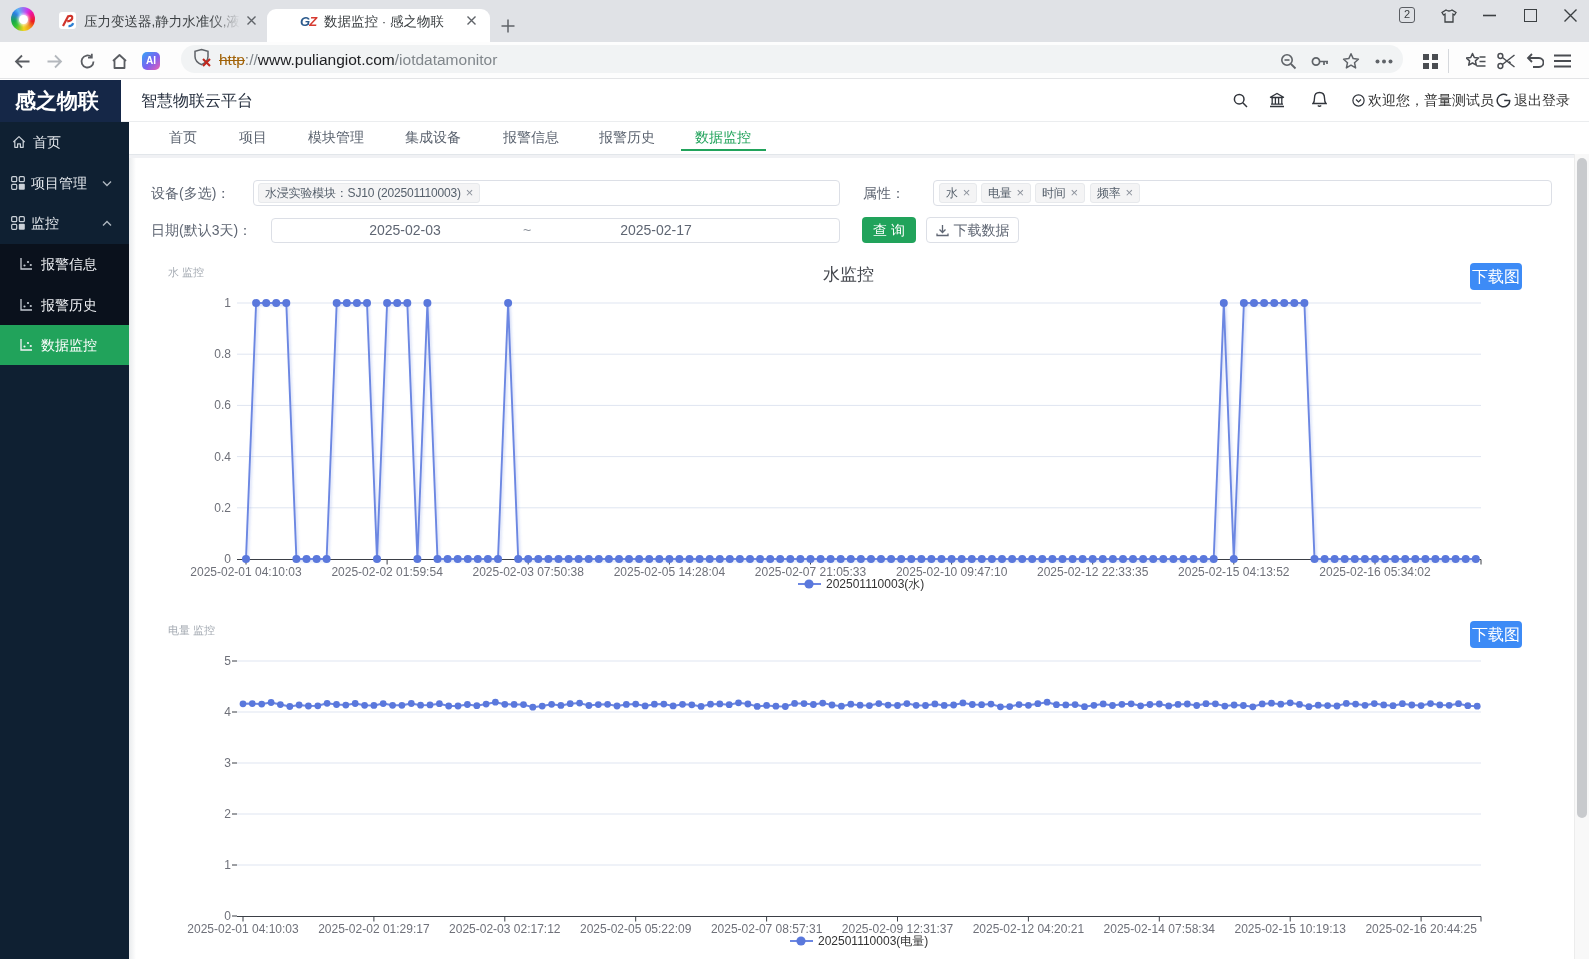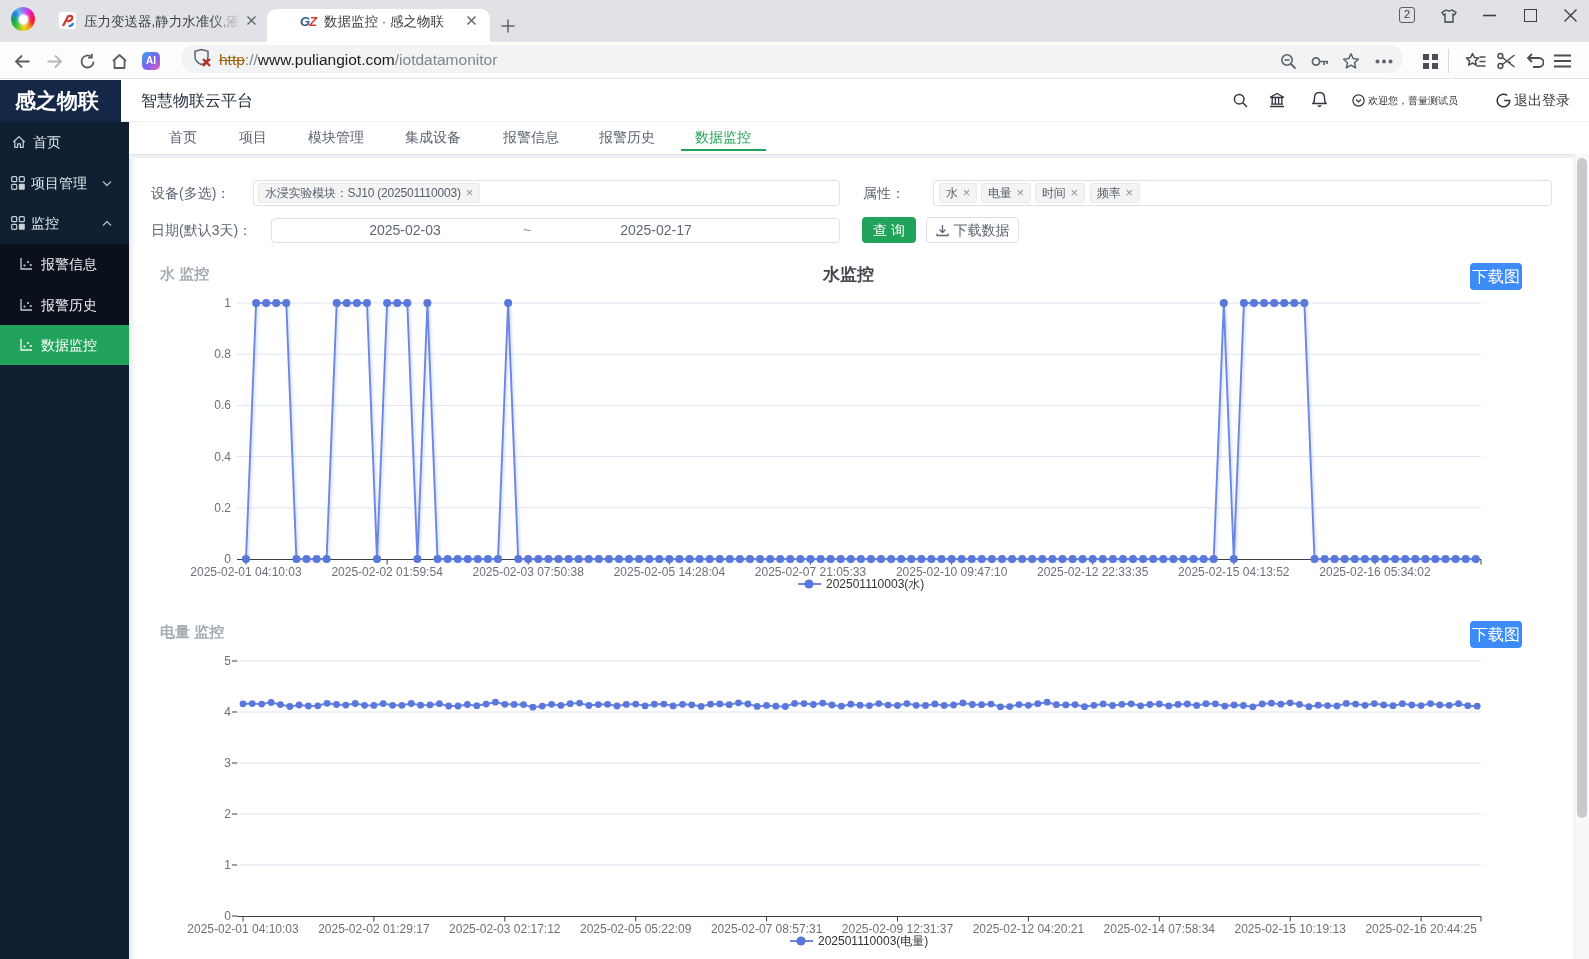--- a/index.html
+++ b/index.html
@@ -40,22 +40,22 @@
 #content{position:absolute;left:129px;top:158px;width:1445px;height:801px;background:#fff}
 #graystrip{position:absolute;left:129px;top:155px;width:1460px;height:3px;background:#f0f1f4}
 #lshadow{position:absolute;left:129px;top:158px;width:7px;height:801px;background:linear-gradient(to right,rgba(40,60,80,0.10),rgba(40,60,80,0))}
 .flabel{position:absolute;font-size:14px;color:#5f6673;height:20px;line-height:20px}
 .selbox{position:absolute;border:1px solid #dcdfe6;border-radius:4px;background:#fff}
 .tag{position:absolute;top:3px;height:20px;line-height:18px;background:#f4f4f5;border:1px solid #e7e9ec;border-radius:3px;font-size:12px;color:#56606c;padding:0 6px;letter-spacing:-0.2px;white-space:nowrap}
 .tag .x{display:inline-block;color:#8b919b;font-size:13px;margin-left:5px}
 .btn-green{position:absolute;left:862px;top:217px;width:54px;height:26px;background:#21a35b;border-radius:4px;color:#fff;font-size:14px;text-align:center;line-height:26px}
 .btn-white{position:absolute;left:926px;top:217px;width:93px;height:26px;background:#fff;border:1px solid #dcdfe6;border-radius:4px;color:#5f6673;font-size:14px;text-align:center;line-height:24px}
 .btn-blue{position:absolute;width:52px;height:27px;background:#3d8bf6;border-radius:4px;color:#fff;font-size:16px;text-align:center;line-height:27px}
-.gtitle{position:absolute;left:160px;font-size:15px;font-weight:bold;color:#a5abb3}
-.ctitle{position:absolute;left:137px;width:1423px;text-align:center;font-size:17px;font-weight:bold;color:#43464d}
+.gtitle{position:absolute;left:168px;font-size:11px;font-weight:normal;color:#a5abb3}
+.ctitle{position:absolute;left:137px;width:1423px;text-align:center;font-size:17px;font-weight:normal;color:#43464d}
 
 #sbar{position:absolute;left:1574px;top:154px;width:15px;height:805px;background:#f8f8f8;border-left:1px solid #ececec}
 #sthumb{position:absolute;left:1577px;top:158px;width:10px;height:660px;background:#c8cacd;border-radius:5px}
 svg{display:block}
 .ico{position:absolute}
 </style>
 </head>
 <body>
 <div id="stage">
 
@@ -166,21 +166,21 @@
       <path d="M1 5.5 L8 1.5 L15 5.5 M2 5.5 H14 M3.2 5.5 V12 M6.4 5.5 V12 M9.6 5.5 V12 M12.8 5.5 V12 M1 14.5 H15 M2 12.2 H14" fill="none" stroke="#31353c" stroke-width="1.3"></path>
     </svg>
 <svg class="ico" style="left:1312px;top:91px" width="15" height="17" viewBox="0 0 15 17">
       <path d="M7.5 1.5 Q12.5 1.5 12.5 7 Q12.5 11 14 12.5 H1 Q2.5 11 2.5 7 Q2.5 1.5 7.5 1.5 Z" fill="none" stroke="#31353c" stroke-width="1.4"></path>
       <path d="M5.8 14.5 Q7.5 16 9.2 14.5" fill="none" stroke="#31353c" stroke-width="1.4"></path>
     </svg>
 <svg class="ico" style="left:1352px;top:94px" width="13" height="13" viewBox="0 0 13 13">
       <circle cx="6.5" cy="6.5" r="5.6" fill="none" stroke="#31353c" stroke-width="1.2"></circle>
       <path d="M4 5.5 L6.5 8 L9 5.5" fill="none" stroke="#31353c" stroke-width="1.2"></path>
     </svg>
-<div class="hright" style="left:1368px;font-size:10px">欢迎您，普量测试员</div>
+<div class="hright" style="left:1368px;font-size:14px">欢迎您，普量测试员</div>
 <svg class="ico" style="left:1496px;top:93px" width="15" height="15" viewBox="0 0 15 15">
       <path d="M13.8 7.5 A6.3 6.3 0 1 1 11.2 2.4" fill="none" stroke="#31353c" stroke-width="1.5"></path>
       <path d="M8.2 7.5 H14.2" stroke="#31353c" stroke-width="1.5"></path>
     </svg>
 <div class="hright" style="left:1514px">退出登录</div>
 
 <div id="navrow"></div>
 <div class="navitem" style="left:155px;width:56px">首页</div>
 <div class="navitem" style="left:225px;width:56px">项目</div>
 <div class="navitem" style="left:301px;width:70px">模块管理</div>

